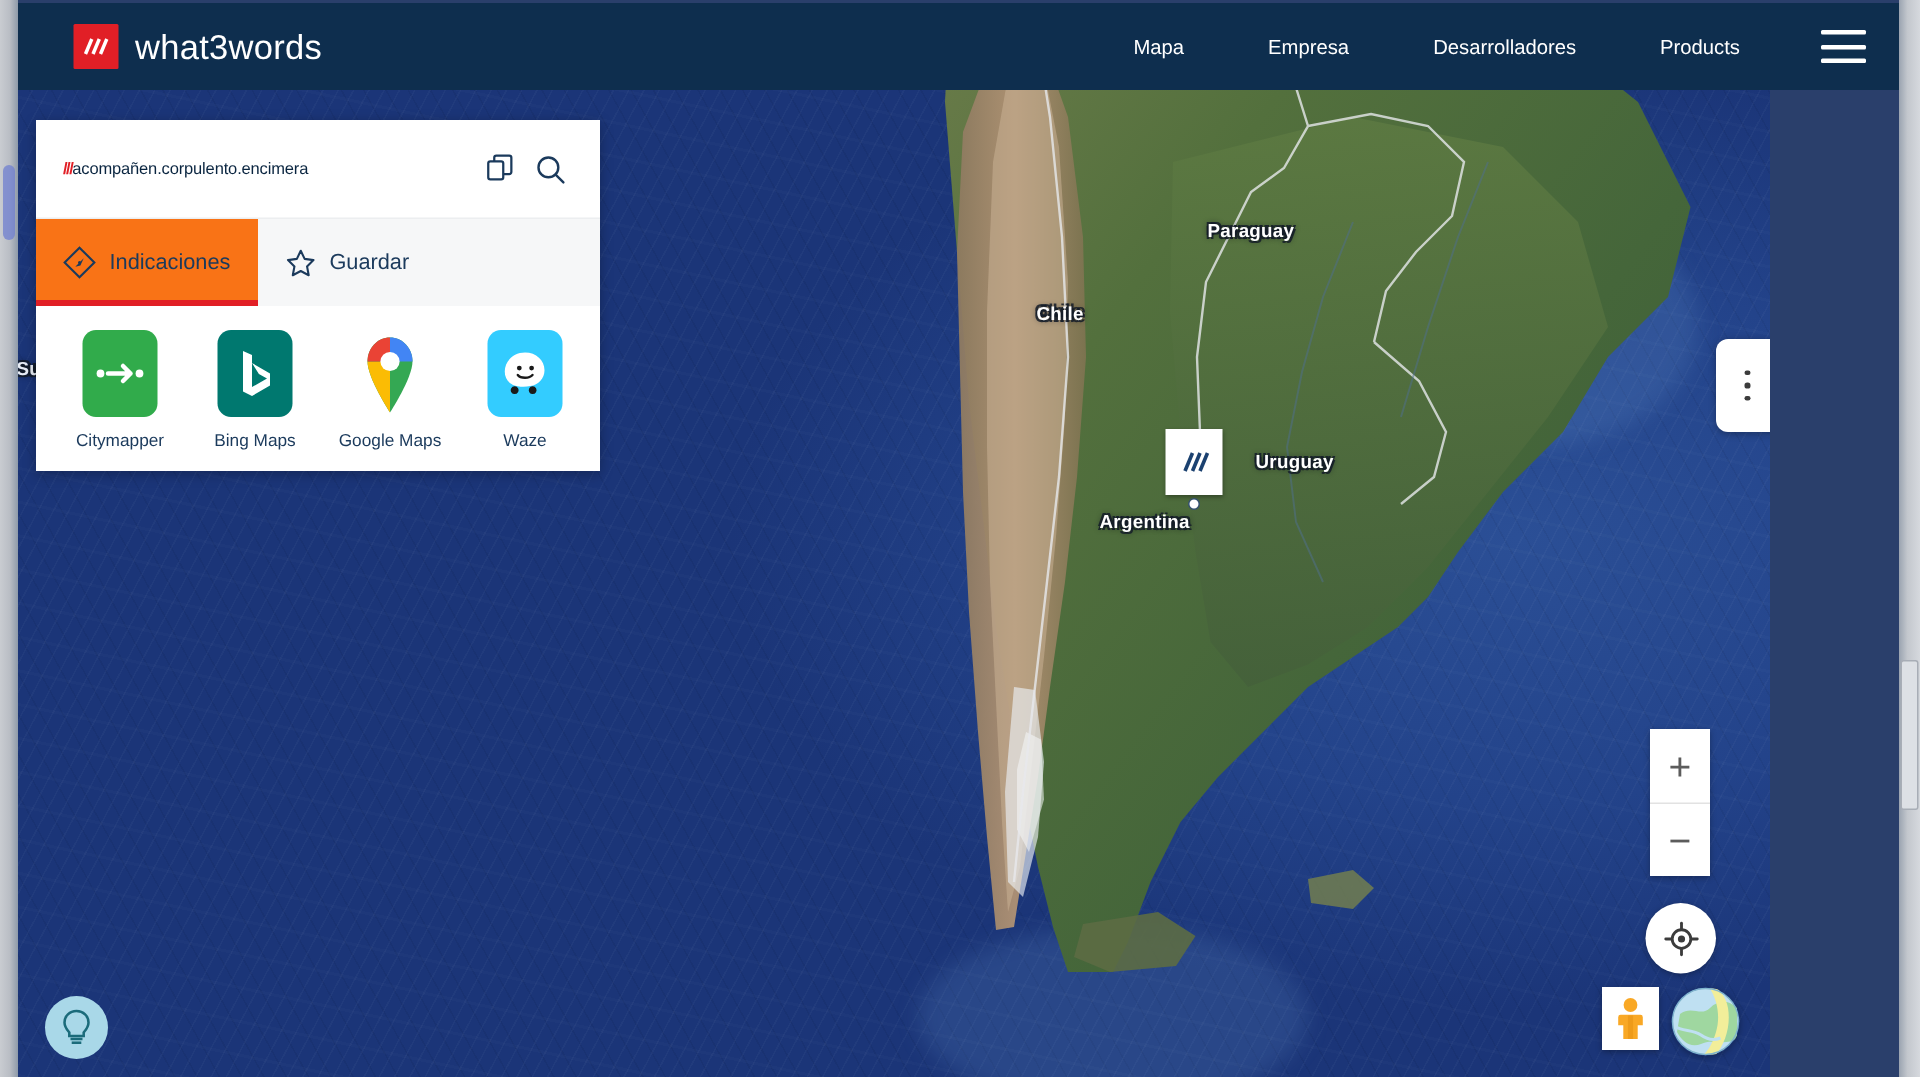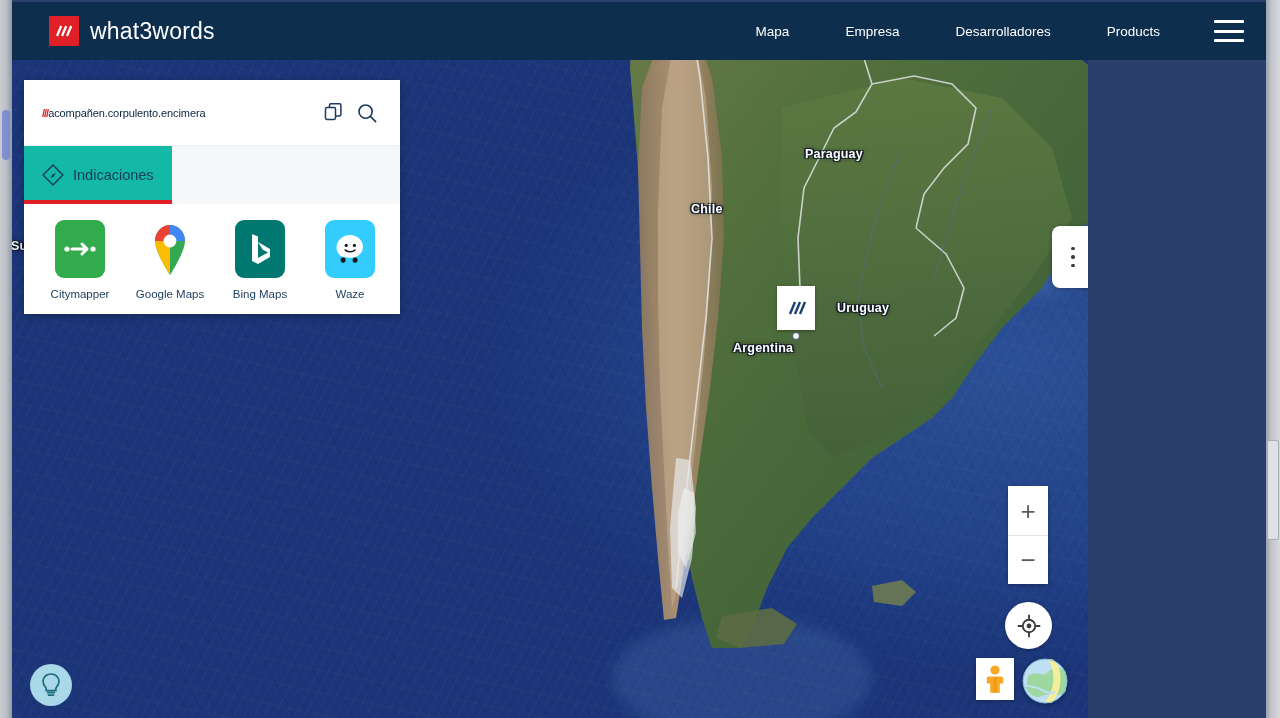--- a/index.html
+++ b/index.html
@@ -114,21 +114,21 @@
     display: block;
     height: 3px;
     background: #ffffff;
     border-radius: 1px;
   }
 
   
   .map {
     position: absolute;
     left: 12px; top: 58px;
-    width: 1076px; height: 660px;
+    width: 1168px; height: 660px;
     overflow: hidden;
     background: #404040;
     z-index: 10;
   }
   .map-ocean {
     position: absolute;
     inset: 0;
     background:
       radial-gradient(ellipse 700px 420px at 1000px 300px, #2b4f96 0%, #23438a 42%, #1b3578 75%),
       radial-gradient(ellipse 500px 500px at 200px 500px, #22407f 0%, #1b3473 70%),
@@ -337,21 +337,21 @@
     justify-content: center;
     gap: 9px;
     padding: 0 18px;
     cursor: pointer;
     color: #1b3a5c;
     font-size: 14.5px;
     position: relative;
     background: #f6f7f8;
   }
   .tab.active {
-    background: #14b8a6;
+    background: #f97316;
   }
   .tab.active::after {
     content: "";
     position: absolute;
     left: 0; right: 0; bottom: 0;
     height: 4px;
     background: #e11f26;
   }
   .tab .t-ico { display: flex; align-items: center; }
 
@@ -577,55 +577,63 @@
         <span class="t-ico">
           <svg width="22" height="22" viewBox="0 0 22 22">
             <rect x="4" y="4" width="14" height="14" transform="rotate(45 11 11)" fill="none" stroke="#1b3a5c" stroke-width="1.4"></rect>
             <path d="M8.2,13.8 L13.8,8.2 L11.6,13 Z" fill="#1b3a5c"></path>
             <circle cx="11" cy="11" r="1" fill="#1b3a5c"></circle>
           </svg>
         </span>
         <span>Indicaciones</span>
       </div>
 
+      <div class="tab">
+        <span class="t-ico">
+          <svg width="21" height="21" viewBox="0 0 21 21">
+            <path d="M10.5,2.2 L13.1,7.6 L19,8.4 L14.7,12.6 L15.8,18.5 L10.5,15.7 L5.2,18.5 L6.3,12.6 L2,8.4 L7.9,7.6 Z" fill="none" stroke="#1b3a5c" stroke-width="1.4" stroke-linejoin="round"></path>
+          </svg>
+        </span>
+        <span>Guardar</span>
+      </div>
     </div>
 
     <div class="panel-apps">
 
       <div class="app">
         <span class="app-ico" style="background:#31ab4b;">
           <svg width="34" height="18" viewBox="0 0 34 18">
             <circle cx="4" cy="9" r="2.6" fill="#ffffff"></circle>
             <circle cx="30" cy="9" r="2.6" fill="#ffffff"></circle>
             <path d="M9,9 L24,9 M19,4 L24,9 L19,14" fill="none" stroke="#ffffff" stroke-width="3" stroke-linecap="round" stroke-linejoin="round"></path>
           </svg>
         </span>
         <span class="app-label">Citymapper</span>
+      </div>
+
+      <div class="app">
+        <span class="app-ico" style="background:#00786f;">
+          <svg width="26" height="34" viewBox="0 0 26 34">
+            <path d="M5,2 L11,4.6 L11,26 L21,20.4 L15.6,17.4 L11,10 L23,17 L23,25 L11,32 L5,29 Z" fill="#ffffff"></path>
+          </svg>
+        </span>
+        <span class="app-label">Bing Maps</span>
       </div>
 
       <div class="app">
         <span class="app-ico plain">
           <svg width="40" height="54" viewBox="0 0 40 54">
             <path d="M20,53 C20,53 5,30 5,19 C5,10 11.7,3 20,3 C28.3,3 35,10 35,19 C35,30 20,53 20,53 Z" fill="#34a853"></path>
             <path d="M20,53 C20,53 5,30 5,19 L20,19 Z" fill="#fbbc04"></path>
             <path d="M5,19 C5,10 11.7,3 20,3 L20,19 Z" fill="#ea4335"></path>
             <path d="M20,3 C28.3,3 35,10 35,19 L20,19 Z" fill="#4285f4"></path>
             <circle cx="20" cy="19" r="6.4" fill="#ffffff"></circle>
           </svg>
         </span>
         <span class="app-label">Google Maps</span>
-      </div>
-
-      <div class="app">
-        <span class="app-ico" style="background:#00786f;">
-          <svg width="26" height="34" viewBox="0 0 26 34">
-            <path d="M5,2 L11,4.6 L11,26 L21,20.4 L15.6,17.4 L11,10 L23,17 L23,25 L11,32 L5,29 Z" fill="#ffffff"></path>
-          </svg>
-        </span>
-        <span class="app-label">Bing Maps</span>
       </div>
 
       <div class="app">
         <span class="app-ico" style="background:#33ccff;">
           <svg width="36" height="34" viewBox="0 0 36 34">
             <path d="M18,3 C25.5,3 31,8.2 31,14.8 C31,20.4 27,24.4 21.5,25.4 C18,26 13,26 10,24.6 C6.5,23 4.5,19.6 4.5,15.6 C4.5,8.6 10.5,3 18,3 Z" fill="#ffffff"></path>
             <circle cx="14.2" cy="13.4" r="1.6" fill="#1a1a1a"></circle>
             <circle cx="22.4" cy="13.4" r="1.6" fill="#1a1a1a"></circle>
             <path d="M13.2,18 C15,20.4 21,20.4 23,18" fill="none" stroke="#1a1a1a" stroke-width="1.6" stroke-linecap="round"></path>
             <path d="M11,25.5 a2.6,2.6 0 1 0 0.2,0 Z" fill="#1a1a1a"></path>

